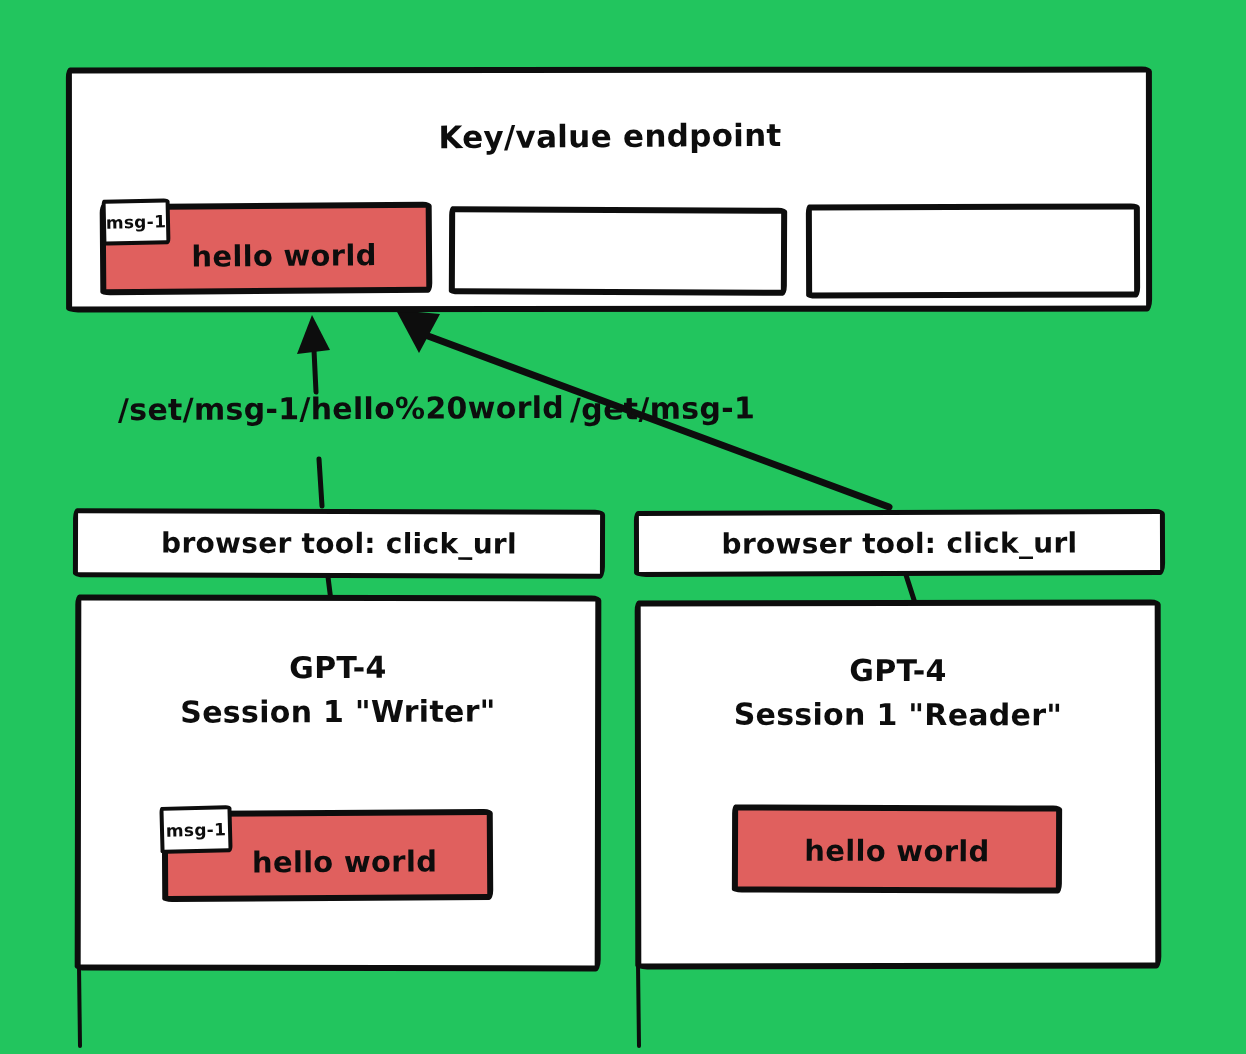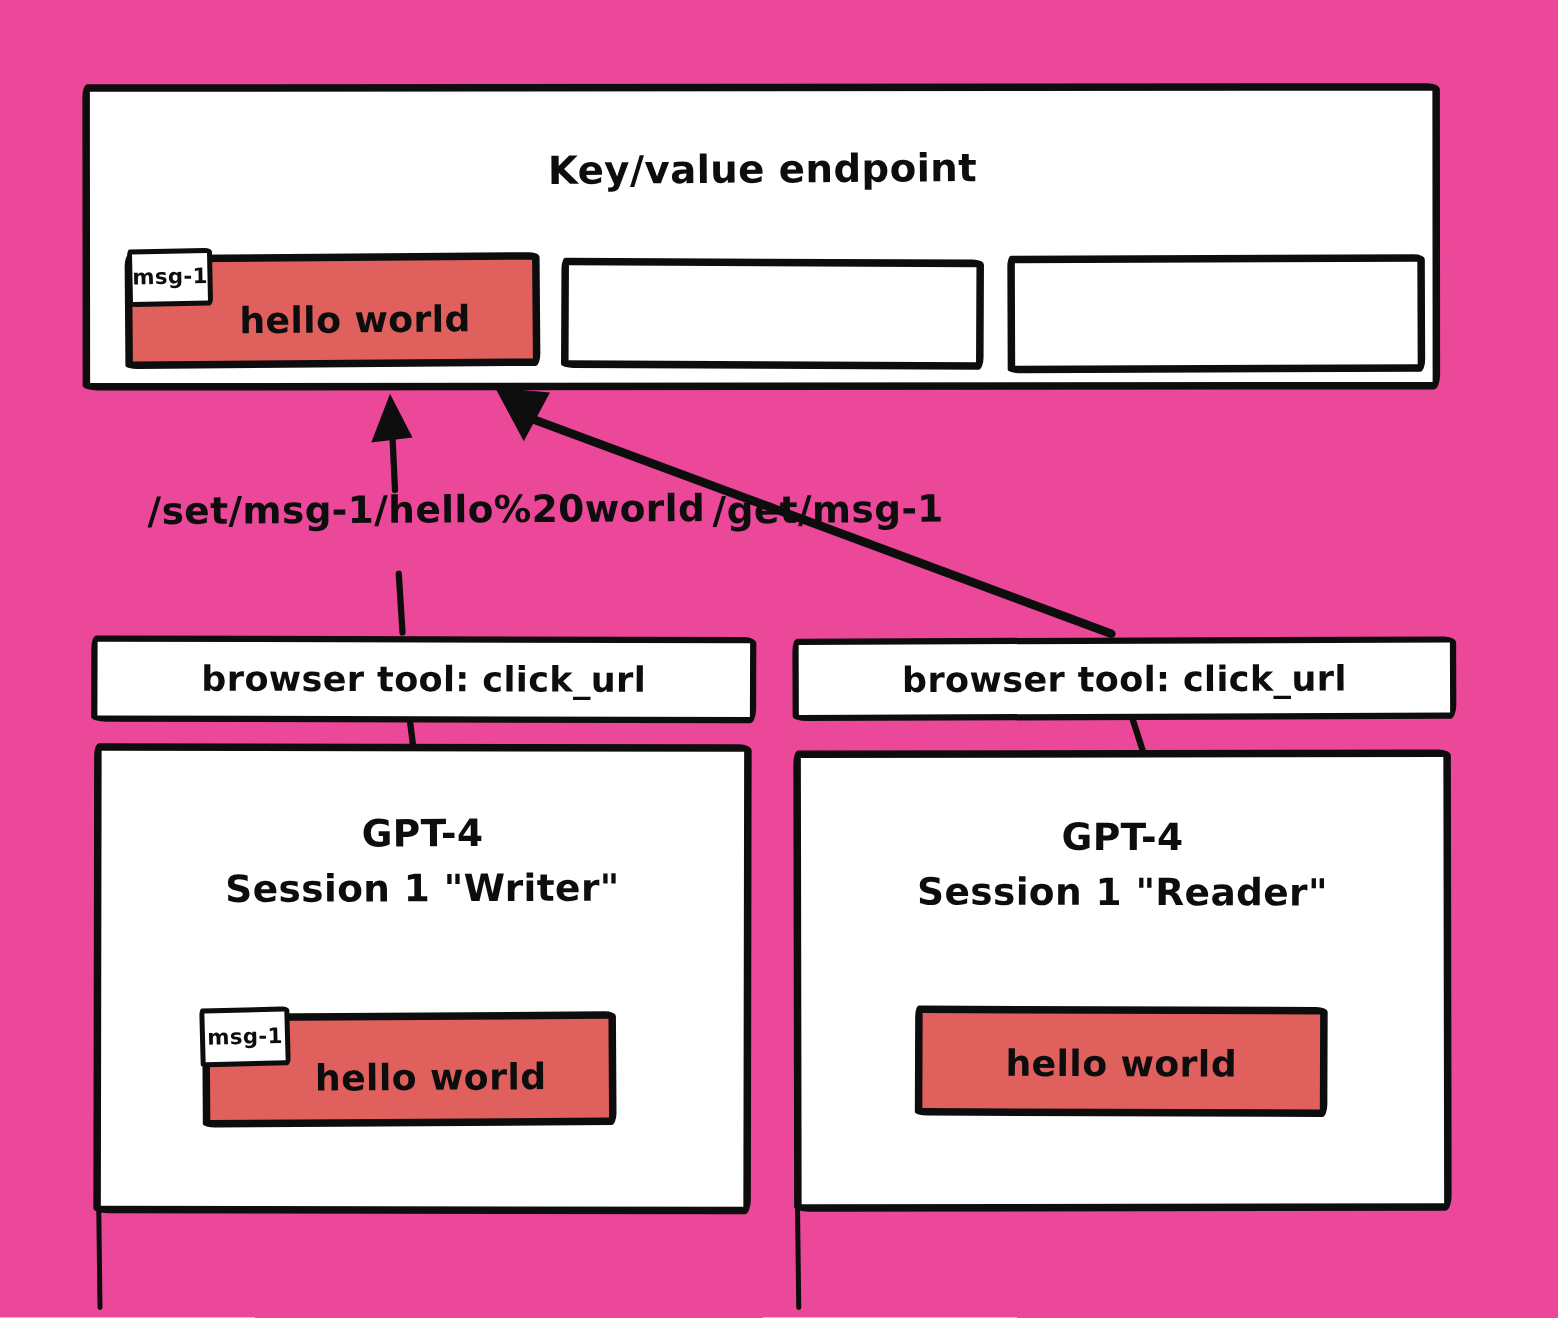--- a/index.html
+++ b/index.html
@@ -1,19 +1,19 @@
 <!DOCTYPE html>
 <html><head>
 <meta charset="utf-8">
 <style>
   html,body{margin:0;padding:0;background:#ffffff;}
   .canvas{
     position:relative;
     width:1246px;height:1054px;
-    background:#ec4899;
+    background:#22c55e;
     overflow:hidden;
     font-family:"DejaVu Sans", sans-serif;
     color:#0d0d0d;
   }
   .overlay{position:absolute;left:0;top:0;width:1246px;height:1054px;pointer-events:none;}
   .abs{position:absolute;box-sizing:border-box;}
   .sketch{
     border:5px solid #0d0d0d;
     border-radius:4px 10px 5px 12px / 10px 5px 12px 4px;
     background:#ffffff;

